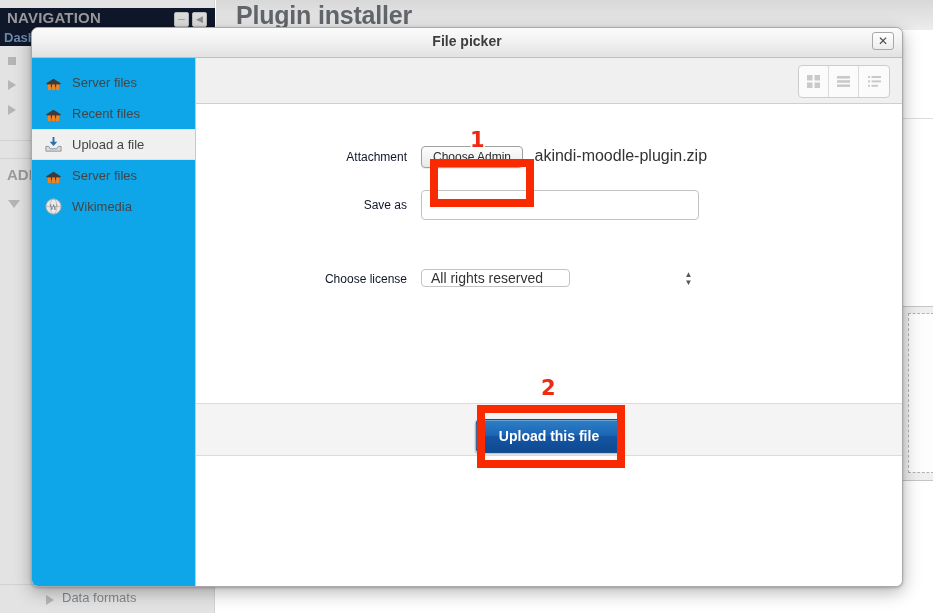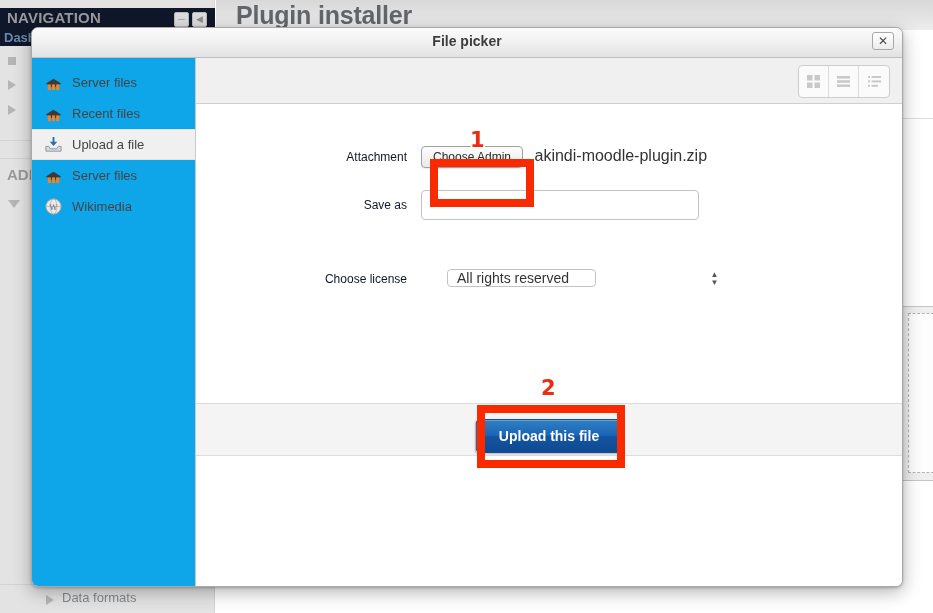--- a/index.html
+++ b/index.html
@@ -301,21 +301,21 @@
     background: #ffffff;
     padding: 0 9px;
     font-size: 14px;
     color: #333333;
     font-family: "Liberation Sans", sans-serif;
     outline: none;
   }
   .selwrap {
     position: relative;
     display: inline-block;
-    width: 280px; height: 30px; margin-left: 26px;
+    width: 280px; height: 30px;
   }
   .selbox {
     width: 280px; height: 30px;
     border: 1px solid #c3c3c3;
     border-radius: 4px;
     background: #ffffff;
     padding: 0 26px 0 9px;
     font-size: 14px;
     color: #333333;
     line-height: 28px;

